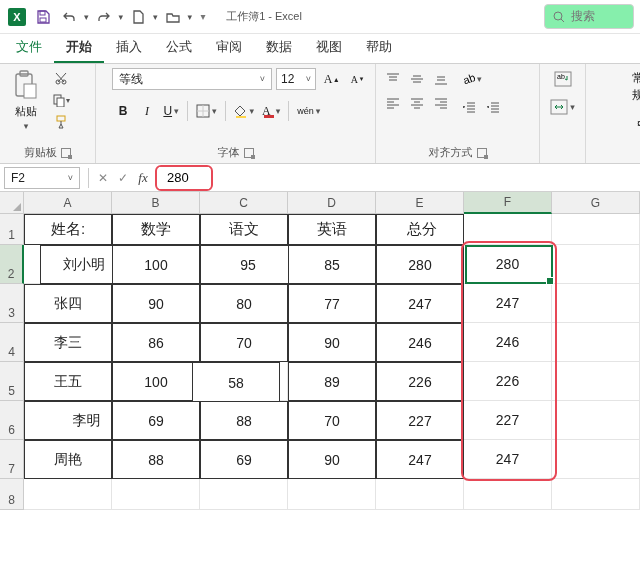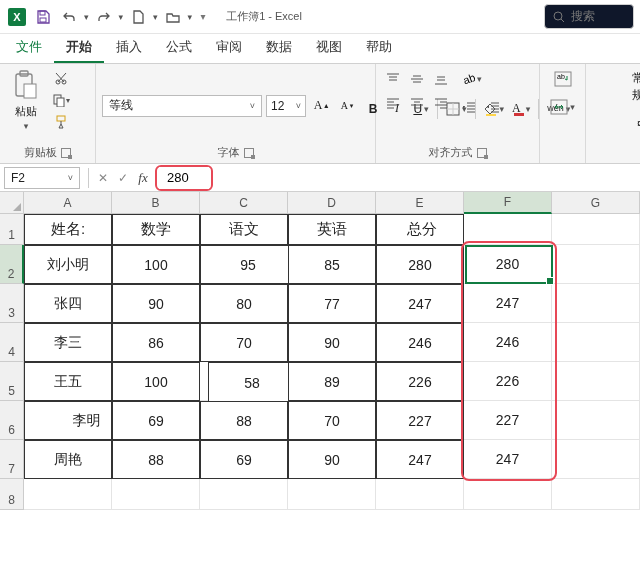--- a/index.html
+++ b/index.html
@@ -1,21 +1,21 @@
 <!DOCTYPE html>
 <html><head>
 <meta charset="utf-8">
 <style>
   * { box-sizing: border-box; margin: 0; padding: 0; font-family: "Microsoft YaHei", "Segoe UI", sans-serif; }
   body { width: 640px; height: 587px; background: #fff; overflow: hidden; font-size: 12px; color: #222; }
   
   .titlebar { height: 34px; background: #fff; display: flex; align-items: center; padding: 0 6px; gap: 4px; border-bottom: 1px solid #e5e5e5; }
   .titlebar .qat-btn { width: 22px; height: 22px; display:flex;align-items:center;justify-content:center; border-radius:2px; }
   .titlebar .title { margin-left: 12px; font-size: 11px; color:#555; }
-  .titlebar .search { margin-left: auto; display:flex; align-items:center; gap:6px; background:#0f172a; border:1px solid #d0d0d0; border-radius:4px; padding:3px 8px; width:90px; color:#777;}
+  .titlebar .search { margin-left: auto; display:flex; align-items:center; gap:6px; background:#86efac; border:1px solid #d0d0d0; border-radius:4px; padding:3px 8px; width:90px; color:#777;}
   
   .tabs { height: 30px; display:flex; align-items:flex-end; gap:0; padding:0 4px; background:#fff; border-bottom:1px solid #d0d0d0;}
   .tab { padding:6px 12px 5px; font-size:13px; color:#333; cursor:pointer; border-bottom:2px solid transparent;}
   .tab.active{ border-bottom:2px solid #107c41; font-weight:600;}
   .tab.file{ color:#107c41;}
   
   .ribbon { height: 100px; background:#f5f5f5; border-bottom:1px solid #d0d0d0; display:flex; align-items:stretch; }
   .group { border-right:1px solid #d9d9d9; padding:4px 6px 0; display:flex; flex-direction:column; justify-content:space-between;}
   .group-main{flex:1; display:flex; align-items:flex-start; gap:4px;}
   .group-label{ text-align:center; font-size:11px; color:#555; padding:2px 0 3px; display:flex; justify-content:center; align-items:center; gap:4px;}
@@ -160,21 +160,21 @@
           </div>
       </div>
     </div>
     <div class="group-label">
         <span>剪贴板</span>
         <span class="dlg"></span>
       </div>
   </div>
 
   <div class="group" style="width:280px;">
-    <div class="group-main" style="flex-direction:row;align-items:stretch;">
+    <div class="group-main" style="flex-direction:column;align-items:stretch;margin-left:10px;">
       <div class="font-row1">
         <div class="font-name">
             <span>等线</span>
             <span class="caret">˅</span>
           </div>
         <div class="font-size">
             <span>12</span>
             <span class="caret">˅</span>
           </div>
         <div class="sqbtn" style="font-family:serif;">A<sup style="font-size:8px;">▴</sup></div>
@@ -421,41 +421,41 @@
       <div class="cell" style="left: 200px; top: 287px; width: 88px; height: 31px;"></div>
       <div class="cell" style="left: 288px; top: 287px; width: 88px; height: 31px;"></div>
       <div class="cell" style="left: 376px; top: 287px; width: 88px; height: 31px;"></div>
       <div class="cell" style="left: 464px; top: 287px; width: 88px; height: 31px;"></div>
       <div class="cell" style="left: 552px; top: 287px; width: 88px; height: 31px;"></div>
       <div class="cell bordered header" style="left: 24px; top: 22px; width: 88px; height: 31px;">姓名:</div>
       <div class="cell bordered header" style="left: 112px; top: 22px; width: 88px; height: 31px;">数学</div>
       <div class="cell bordered header" style="left: 200px; top: 22px; width: 88px; height: 31px;">语文</div>
       <div class="cell bordered header" style="left: 288px; top: 22px; width: 88px; height: 31px;">英语</div>
       <div class="cell bordered header" style="left: 376px; top: 22px; width: 88px; height: 31px; padding-left: 8px;">总分</div>
-      <div class="cell bordered" style="left: 24px; top: 53px; width: 88px; height: 39px;">刘小明</div>
+      <div class="cell bordered" style="left: 40px; top: 53px; width: 88px; height: 39px;">刘小明</div>
       <div class="cell bordered" style="left: 112px; top: 53px; width: 88px; height: 39px;">100</div>
       <div class="cell bordered" style="left: 200px; top: 53px; width: 96px; height: 39px;">95</div>
       <div class="cell bordered" style="left: 288px; top: 53px; width: 88px; height: 39px;">85</div>
       <div class="cell bordered" style="left: 376px; top: 53px; width: 88px; height: 39px;">280</div>
       <div class="cell" style="left: 464px; top: 53px; width: 88px; height: 39px;">280</div>
       <div class="cell bordered" style="left: 24px; top: 92px; width: 88px; height: 39px;">张四</div>
       <div class="cell bordered" style="left: 112px; top: 92px; width: 88px; height: 39px;">90</div>
       <div class="cell bordered" style="left: 200px; top: 92px; width: 88px; height: 39px;">80</div>
       <div class="cell bordered" style="left: 288px; top: 92px; width: 88px; height: 39px;">77</div>
       <div class="cell bordered" style="left: 376px; top: 92px; width: 88px; height: 39px;">247</div>
       <div class="cell" style="left: 464px; top: 92px; width: 88px; height: 39px;">247</div>
       <div class="cell bordered" style="left: 24px; top: 131px; width: 88px; height: 39px;">李三</div>
       <div class="cell bordered" style="left: 112px; top: 131px; width: 88px; height: 39px;">86</div>
       <div class="cell bordered" style="left: 200px; top: 131px; width: 88px; height: 39px;">70</div>
       <div class="cell bordered" style="left: 288px; top: 131px; width: 88px; height: 39px;">90</div>
       <div class="cell bordered" style="left: 376px; top: 131px; width: 88px; height: 39px;">246</div>
       <div class="cell" style="left: 464px; top: 131px; width: 88px; height: 39px;">246</div>
       <div class="cell bordered" style="left: 24px; top: 170px; width: 88px; height: 39px;">王五</div>
       <div class="cell bordered" style="left: 112px; top: 170px; width: 88px; height: 39px;">100</div>
-      <div class="cell bordered" style="left: 208px; top: 170px; width: 88px; height: 41px;">58</div>
+      <div class="cell bordered" style="left: 192px; top: 170px; width: 88px; height: 41px;">58</div>
       <div class="cell bordered" style="left: 288px; top: 170px; width: 88px; height: 39px;">89</div>
       <div class="cell bordered" style="left: 376px; top: 170px; width: 88px; height: 39px;">226</div>
       <div class="cell" style="left: 464px; top: 170px; width: 88px; height: 39px;">226</div>
       <div class="cell bordered" style="left: 24px; top: 209px; width: 88px; height: 39px; padding-left: 41px;">李明</div>
       <div class="cell bordered" style="left: 112px; top: 209px; width: 88px; height: 39px;">69</div>
       <div class="cell bordered" style="left: 200px; top: 209px; width: 88px; height: 39px;">88</div>
       <div class="cell bordered" style="left: 288px; top: 209px; width: 88px; height: 39px;">70</div>
       <div class="cell bordered" style="left: 376px; top: 209px; width: 88px; height: 39px;">227</div>
       <div class="cell" style="left: 464px; top: 209px; width: 88px; height: 39px;">227</div>
       <div class="cell bordered" style="left: 24px; top: 248px; width: 88px; height: 39px;">周艳</div>

